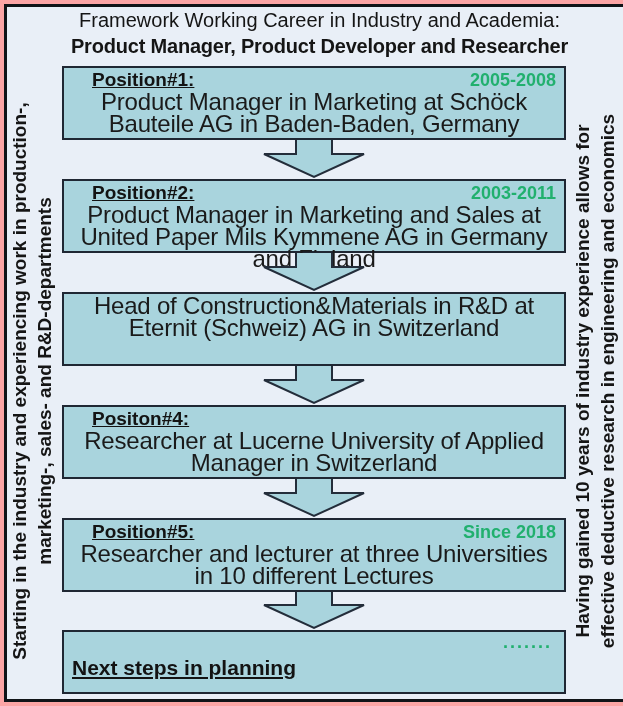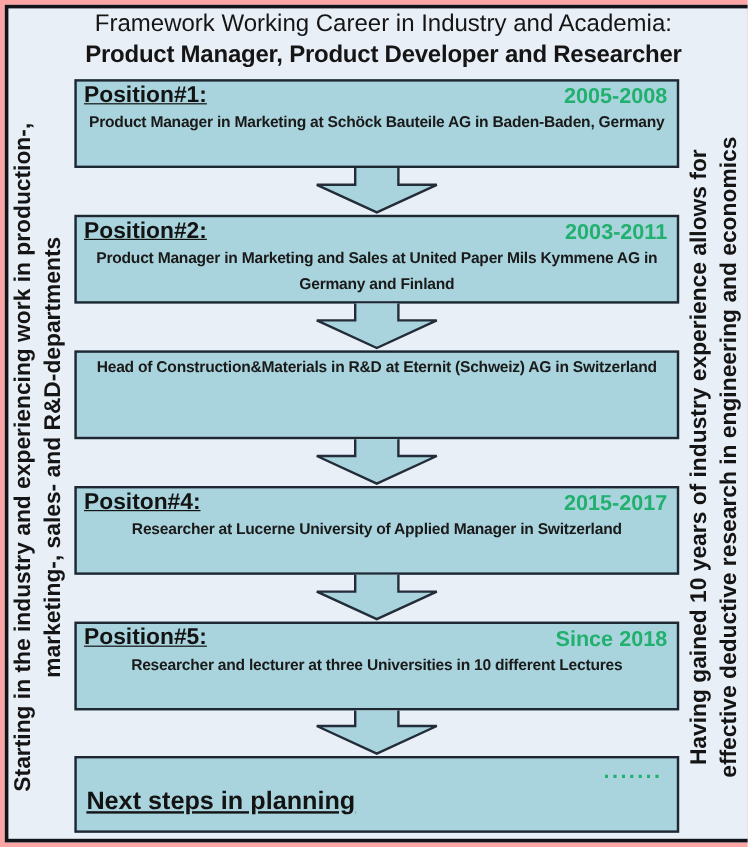--- a/index.html
+++ b/index.html
@@ -46,41 +46,41 @@
     left:62px;width:504px;height:74px;
     background:#a9d4dd;
     border:2px solid #1f2733;
     box-sizing:border-box;
   }
   .pos-head{
     display:flex;
     justify-content:space-between;
     align-items:flex-start;
     padding:1px 8px 0 6px;
+    margin-left:22px;
   }
   .pos-label{
     font-weight:bold;
     font-size:19px;
     text-decoration:underline;
     color:#131313;
   }
   .pos-period{
     font-weight:bold;
     font-size:18px;
     color:#21b06e;
     padding-top:1px;
   }
   .pos-desc{
     text-align:center;
-    font-size:13px;
+    font-size:24px;
     line-height:22px;
     color:#1a1a1a;
     padding:0 10px;
     letter-spacing:-0.2px;
-    font-weight:bold;
   }
   .arrow{
     position:absolute;
     left:262px;width:104px;
   }
   .next-box{
     position:absolute;
     left:62px;top:630px;width:504px;height:64px;
     background:#a9d4dd;
     border:2px solid #1f2733;
@@ -142,21 +142,20 @@
 
   <div class="pos-box" style="top:292px">
     <div class="pos-head">
     </div>
     <div class="pos-desc">Head of Construction&amp;Materials in R&amp;D at Eternit (Schweiz) AG in Switzerland</div>
   </div>
 
   <div class="pos-box" style="top:405px">
     <div class="pos-head">
       <span class="pos-label">Positon#4:</span>
-      <span class="pos-period">2015-2017</span>
     </div>
     <div class="pos-desc">Researcher at Lucerne University of Applied Manager in Switzerland</div>
   </div>
 
   <div class="pos-box" style="top:518px">
     <div class="pos-head">
       <span class="pos-label">Position#5:</span>
       <span class="pos-period">Since 2018</span>
     </div>
     <div class="pos-desc">Researcher and lecturer at three Universities in 10 different Lectures</div>

